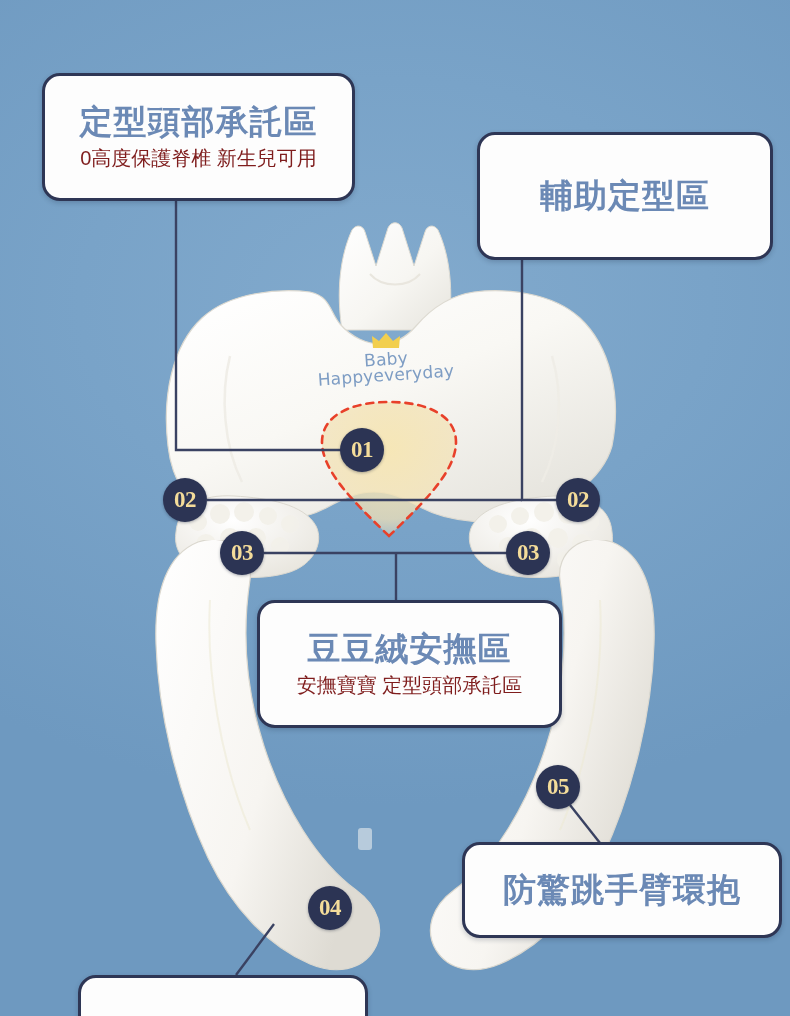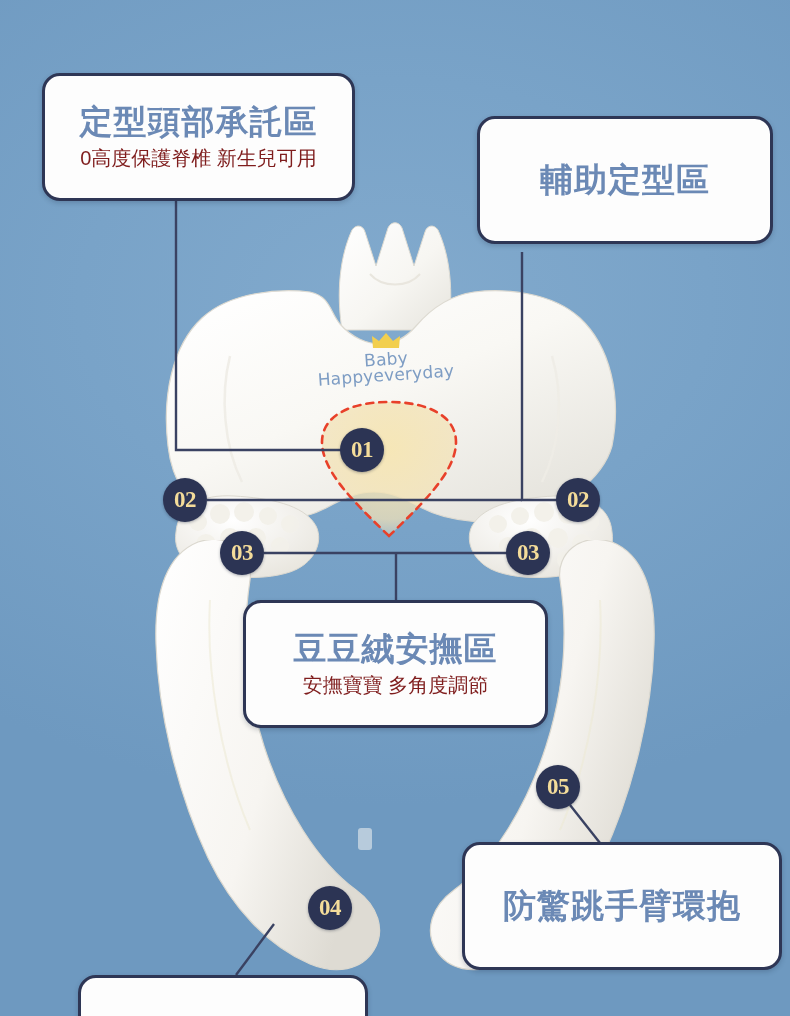--- a/index.html
+++ b/index.html
@@ -159,29 +159,29 @@
     color: #7f1d1d;
     line-height: 1.2;
     white-space: nowrap;
     margin-top: 5px;
   }
 
   #callout-1 { left: 42px;  top: 73px;  width: 313px; height: 128px; }
   #callout-1 .title    { font-size: 33px; }
   #callout-1 .subtitle { font-size: 20px; }
 
-  #callout-2 { left: 477px; top: 116px; width: 296px; height: 128px; text-align: center; }
+  #callout-2 { left: 477px; top: 132px; width: 296px; height: 128px; text-align: center; }
   #callout-2 .title    { font-size: 33px; }
   #callout-2 .subtitle { font-size: 20px; }
 
-  #callout-3 { left: 243px; top: 600px; width: 305px; height: 128px; }
+  #callout-3 { left: 257px; top: 600px; width: 305px; height: 128px; }
   #callout-3 .title    { font-size: 33px; }
   #callout-3 .subtitle { font-size: 20px; }
 
-  #callout-4 { left: 462px; top: 842px; width: 320px; height: 128px; }
+  #callout-4 { left: 462px; top: 842px; width: 320px; height: 96px; }
   #callout-4 .title    { font-size: 33px; }
   #callout-4 .subtitle { font-size: 20px; }
 
   #callout-5 { left: 78px;  top: 975px; width: 290px; height: 120px; }
 </style>
 </head>
 <body>
 
 <div id="stage">
 
@@ -348,21 +348,21 @@
     <div class="title">定型頭部承託區</div>
     <div class="subtitle">0高度保護脊椎 新生兒可用</div>
   </div>
 
   <div class="callout" id="callout-2">
     <div class="title">輔助定型區</div>
   </div>
 
   <div class="callout" id="callout-3">
     <div class="title">豆豆絨安撫區</div>
-    <div class="subtitle">安撫寶寶 多角度調節</div>
+    <div class="subtitle">安撫寶寶 定型頭部承託區</div>
   </div>
 
   <div class="callout" id="callout-4">
     <div class="title">防驚跳手臂環抱</div>
   </div>
 
   <div class="callout" id="callout-5"></div>
 
 </div>
 

